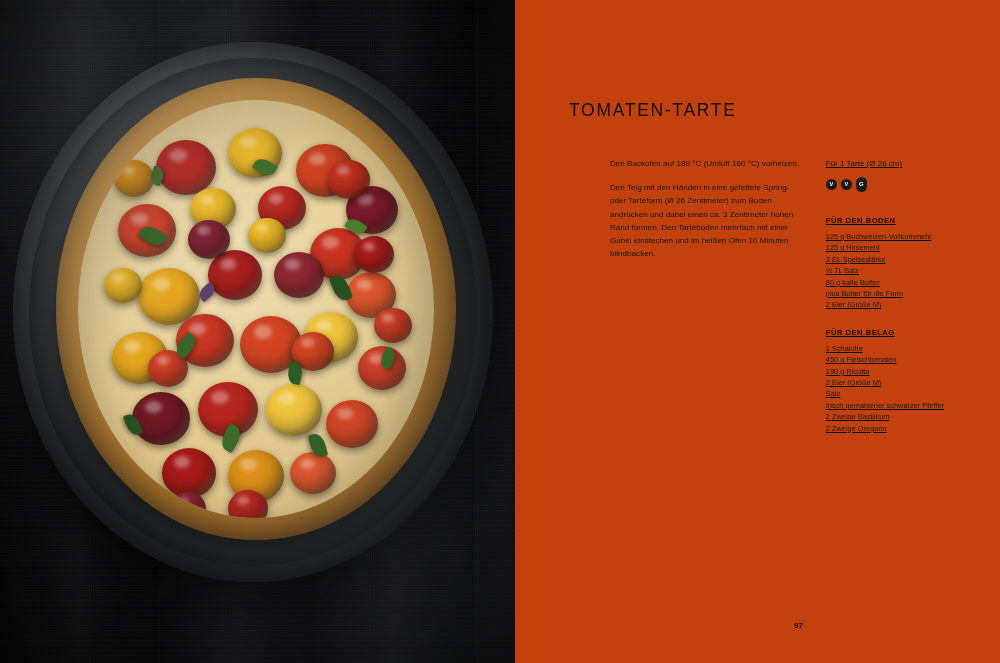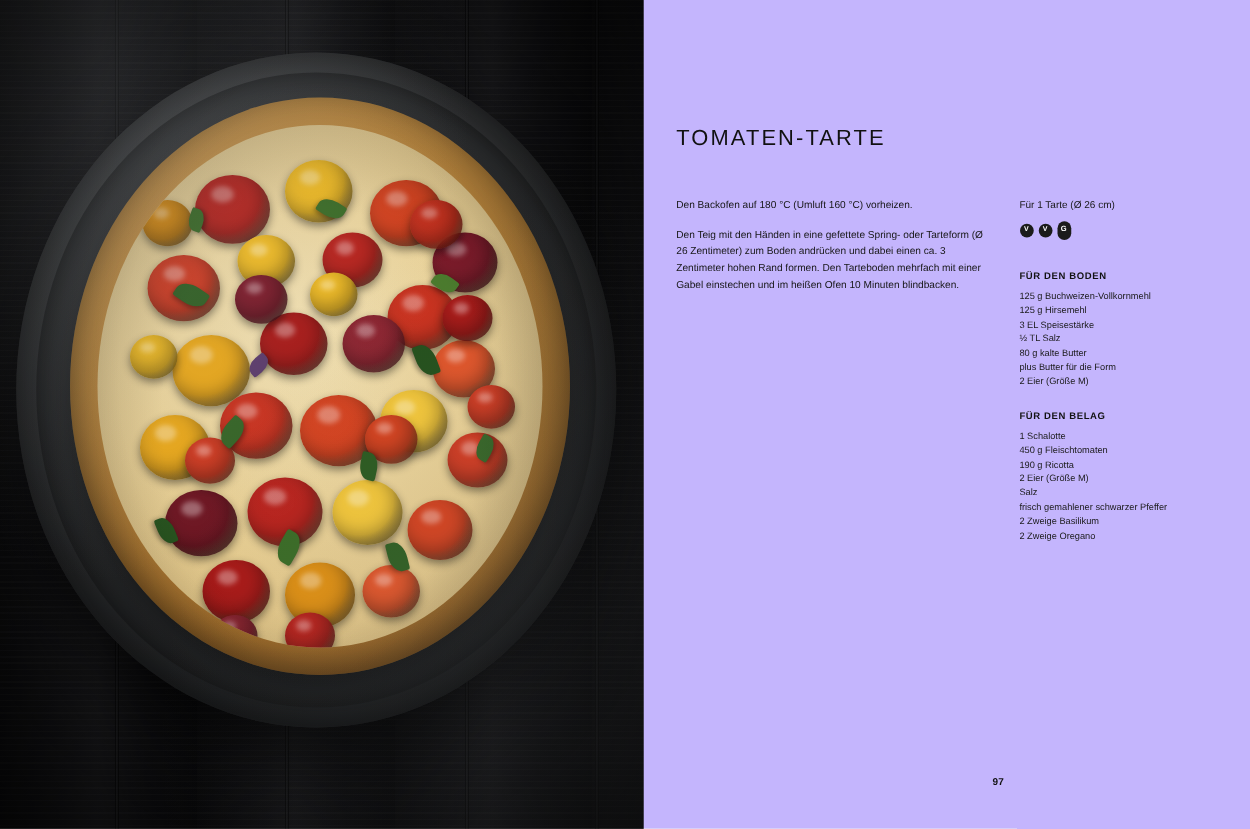--- a/index.html
+++ b/index.html
@@ -95,40 +95,41 @@
   .vignette-photo {
     position: absolute; inset: 0;
     background: radial-gradient(ellipse at 48% 45%, rgba(0,0,0,0) 40%, rgba(0,0,0,0.45) 100%);
     pointer-events: none;
   }
 
   
   .text-page {
     position: relative;
     width: 485px; height: 663px;
-    background: #c4b5fd;
-    padding: 100px 40px 0 26px;
+    background: #c2410c;
+    padding: 100px 40px 0 54px;
   }
   .recipe-title {
     font-size: 17.5px;
     letter-spacing: 1.7px;
     color: #111;
     font-weight: 400;
     margin-bottom: 36px;
   }
   .cols { display: flex; gap: 26px; }
   .col-left { width: 258px; }
-  .col-right { width: 150px; padding-top: 2px; }
+  .col-right { width: 150px; padding-top: 2px; text-decoration: underline; }
 
   .para {
     font-size: 8.1px;
     line-height: 13.2px;
     color: #171717;
     margin-bottom: 11px;
     text-align: left;
+    margin-left: 41px;
   }
   .yield {
     font-size: 8px;
     color: #171717;
     margin-bottom: 9px;
   }
   .badges { display: flex; gap: 4px; align-items: center; margin-bottom: 24px; }
   .badge {
     width: 11px; height: 11px; border-radius: 50%;
     background: #1b1b1b; color: #fff;

